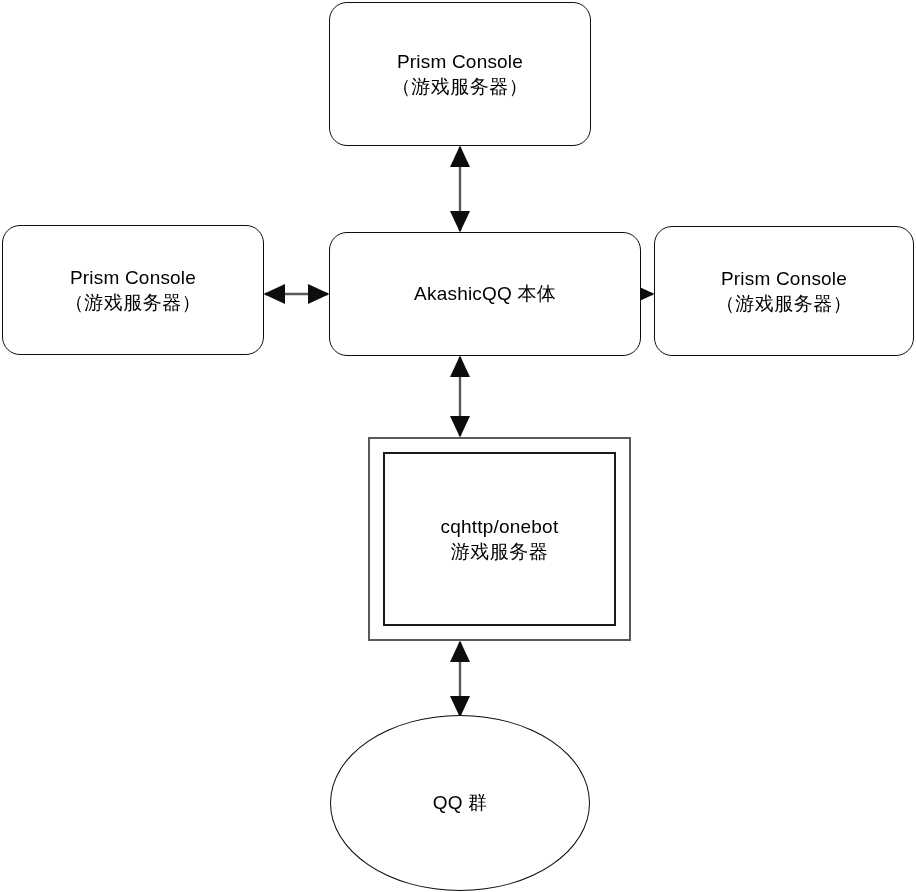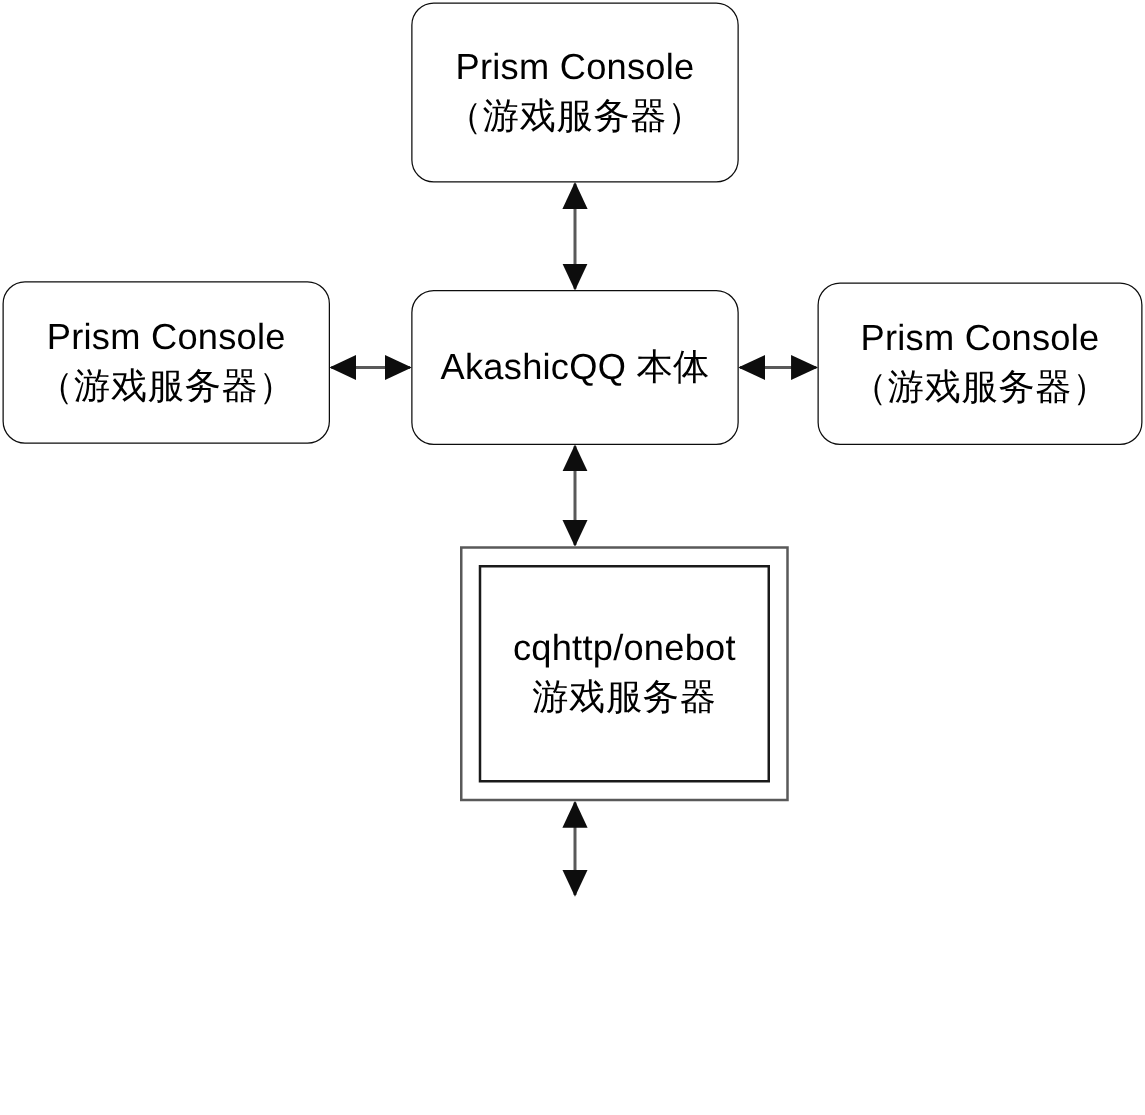--- a/index.html
+++ b/index.html
@@ -28,21 +28,21 @@
   .node {
     position: absolute;
     box-sizing: border-box;
     display: flex;
     flex-direction: column;
     align-items: center;
     justify-content: center;
     text-align: center;
     color: #000000;
     font-family: "Liberation Sans", "DejaVu Sans", sans-serif;
-    font-size: 29px;
+    font-size: 19px;
     line-height: 1.34;
     letter-spacing: 0.2px;
     background: #ffffff;
   }
   .node.rounded-box {
     border: 1.6px solid #0d0d0d;
     border-radius: 18px;
   }
   .node.double-box {
     border: 2.2px solid #595959;
@@ -68,21 +68,21 @@
   .node-line {
     display: block;
     white-space: nowrap;
   }
   .node-line.cjk {
     letter-spacing: 0.5px;
   }
   
   #node-prism-top    { left: 329px; top: 2px;   width: 262px; height: 144px; }
   #node-prism-left   { left: 2px;   top: 225px; width: 262px; height: 130px; }
-  #node-akashicqq    { left: 329px; top: 232px; width: 262px; height: 124px; }
+  #node-akashicqq    { left: 329px; top: 232px; width: 312px; height: 124px; }
   #node-prism-right  { left: 654px; top: 226px; width: 260px; height: 130px; }
   #node-cqhttp       { left: 328px; top: 437px; width: 263px; height: 204px; }
   #node-qqgroup      { left: 330px; top: 715px; width: 260px; height: 176px; }
 </style>
 </head>
 <body>
 
 <div id="diagram-canvas">
 
   <svg id="diagram-svg" viewBox="0 0 916 892" xmlns="http://www.w3.org/2000/svg">
@@ -125,14 +125,17 @@
     <span class="node-line cjk">（游戏服务器）</span>
   </div>
 
   <div class="node double-box" id="node-cqhttp">
     <div class="inner-frame">
       <span class="node-line">cqhttp/onebot</span>
       <span class="node-line cjk">游戏服务器</span>
     </div>
   </div>
 
+  <div class="node ellipse-node" id="node-qqgroup">
+    <span class="node-line">QQ 群</span>
+  </div>
 
 </div>
 
 </body></html>

